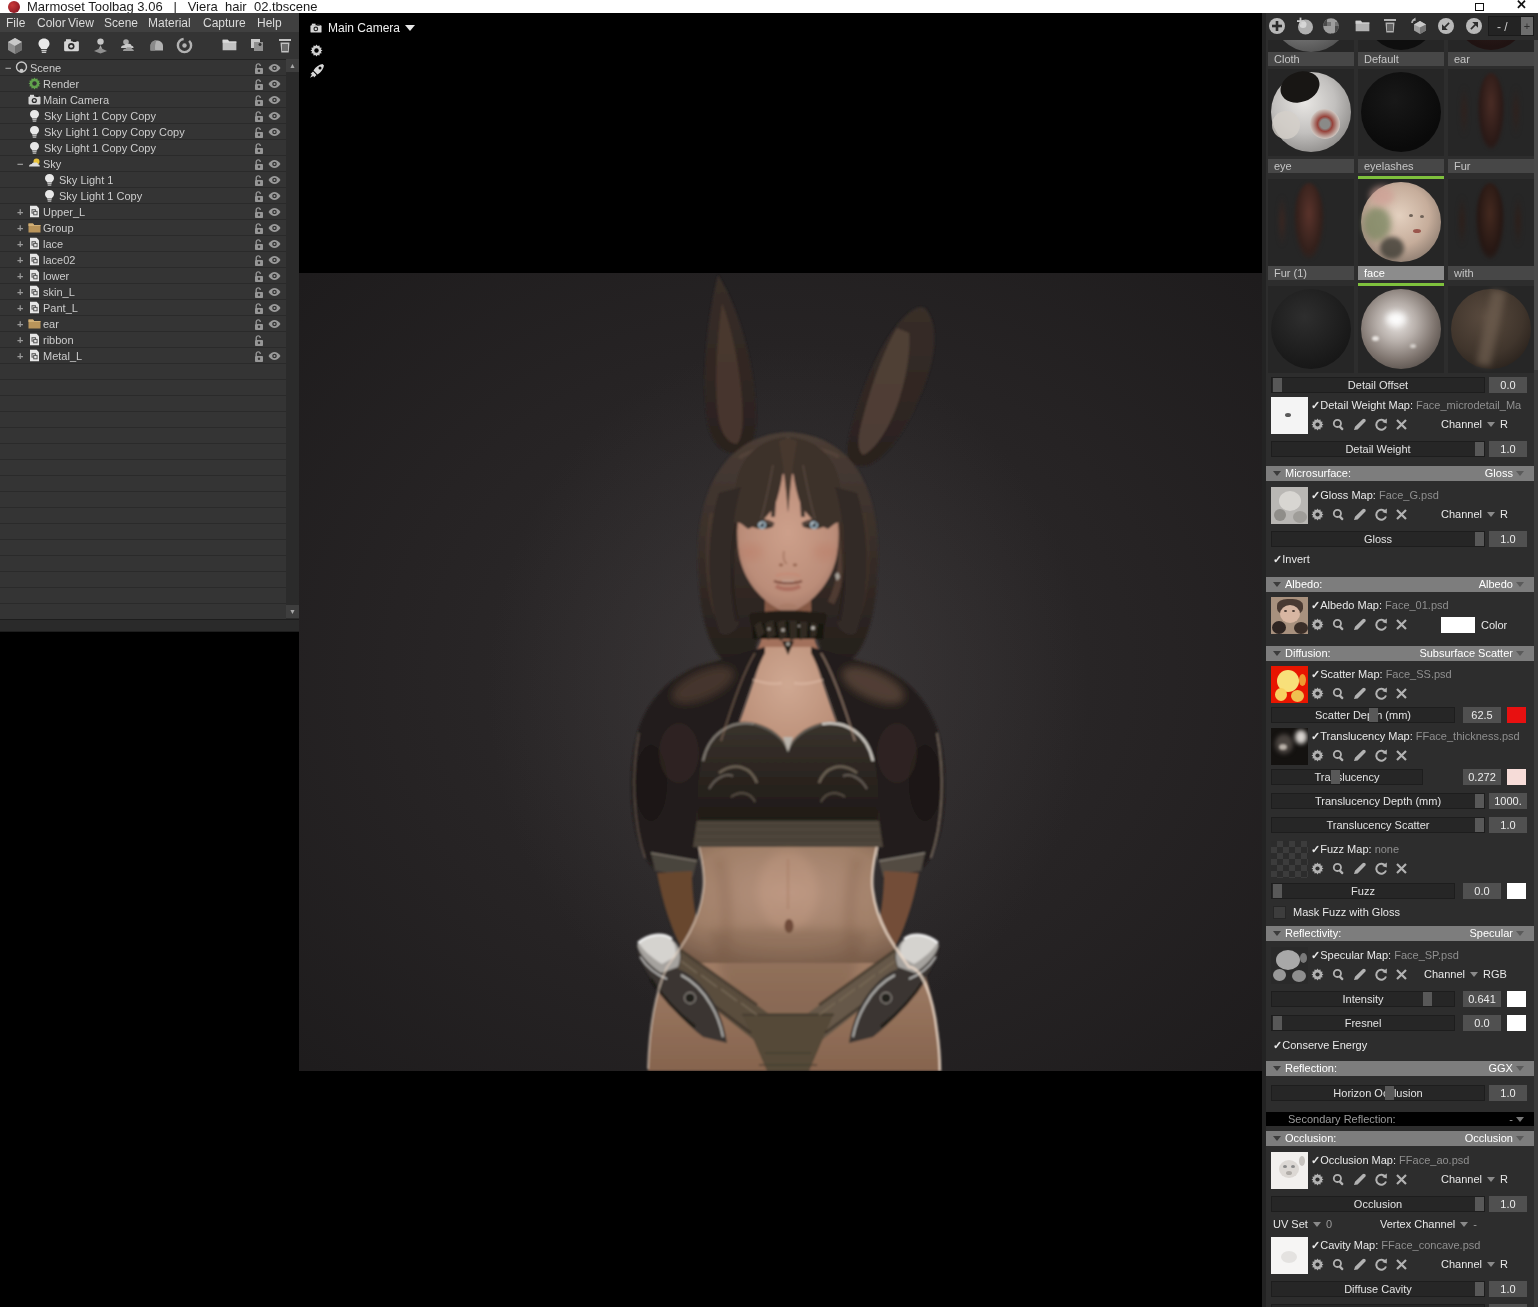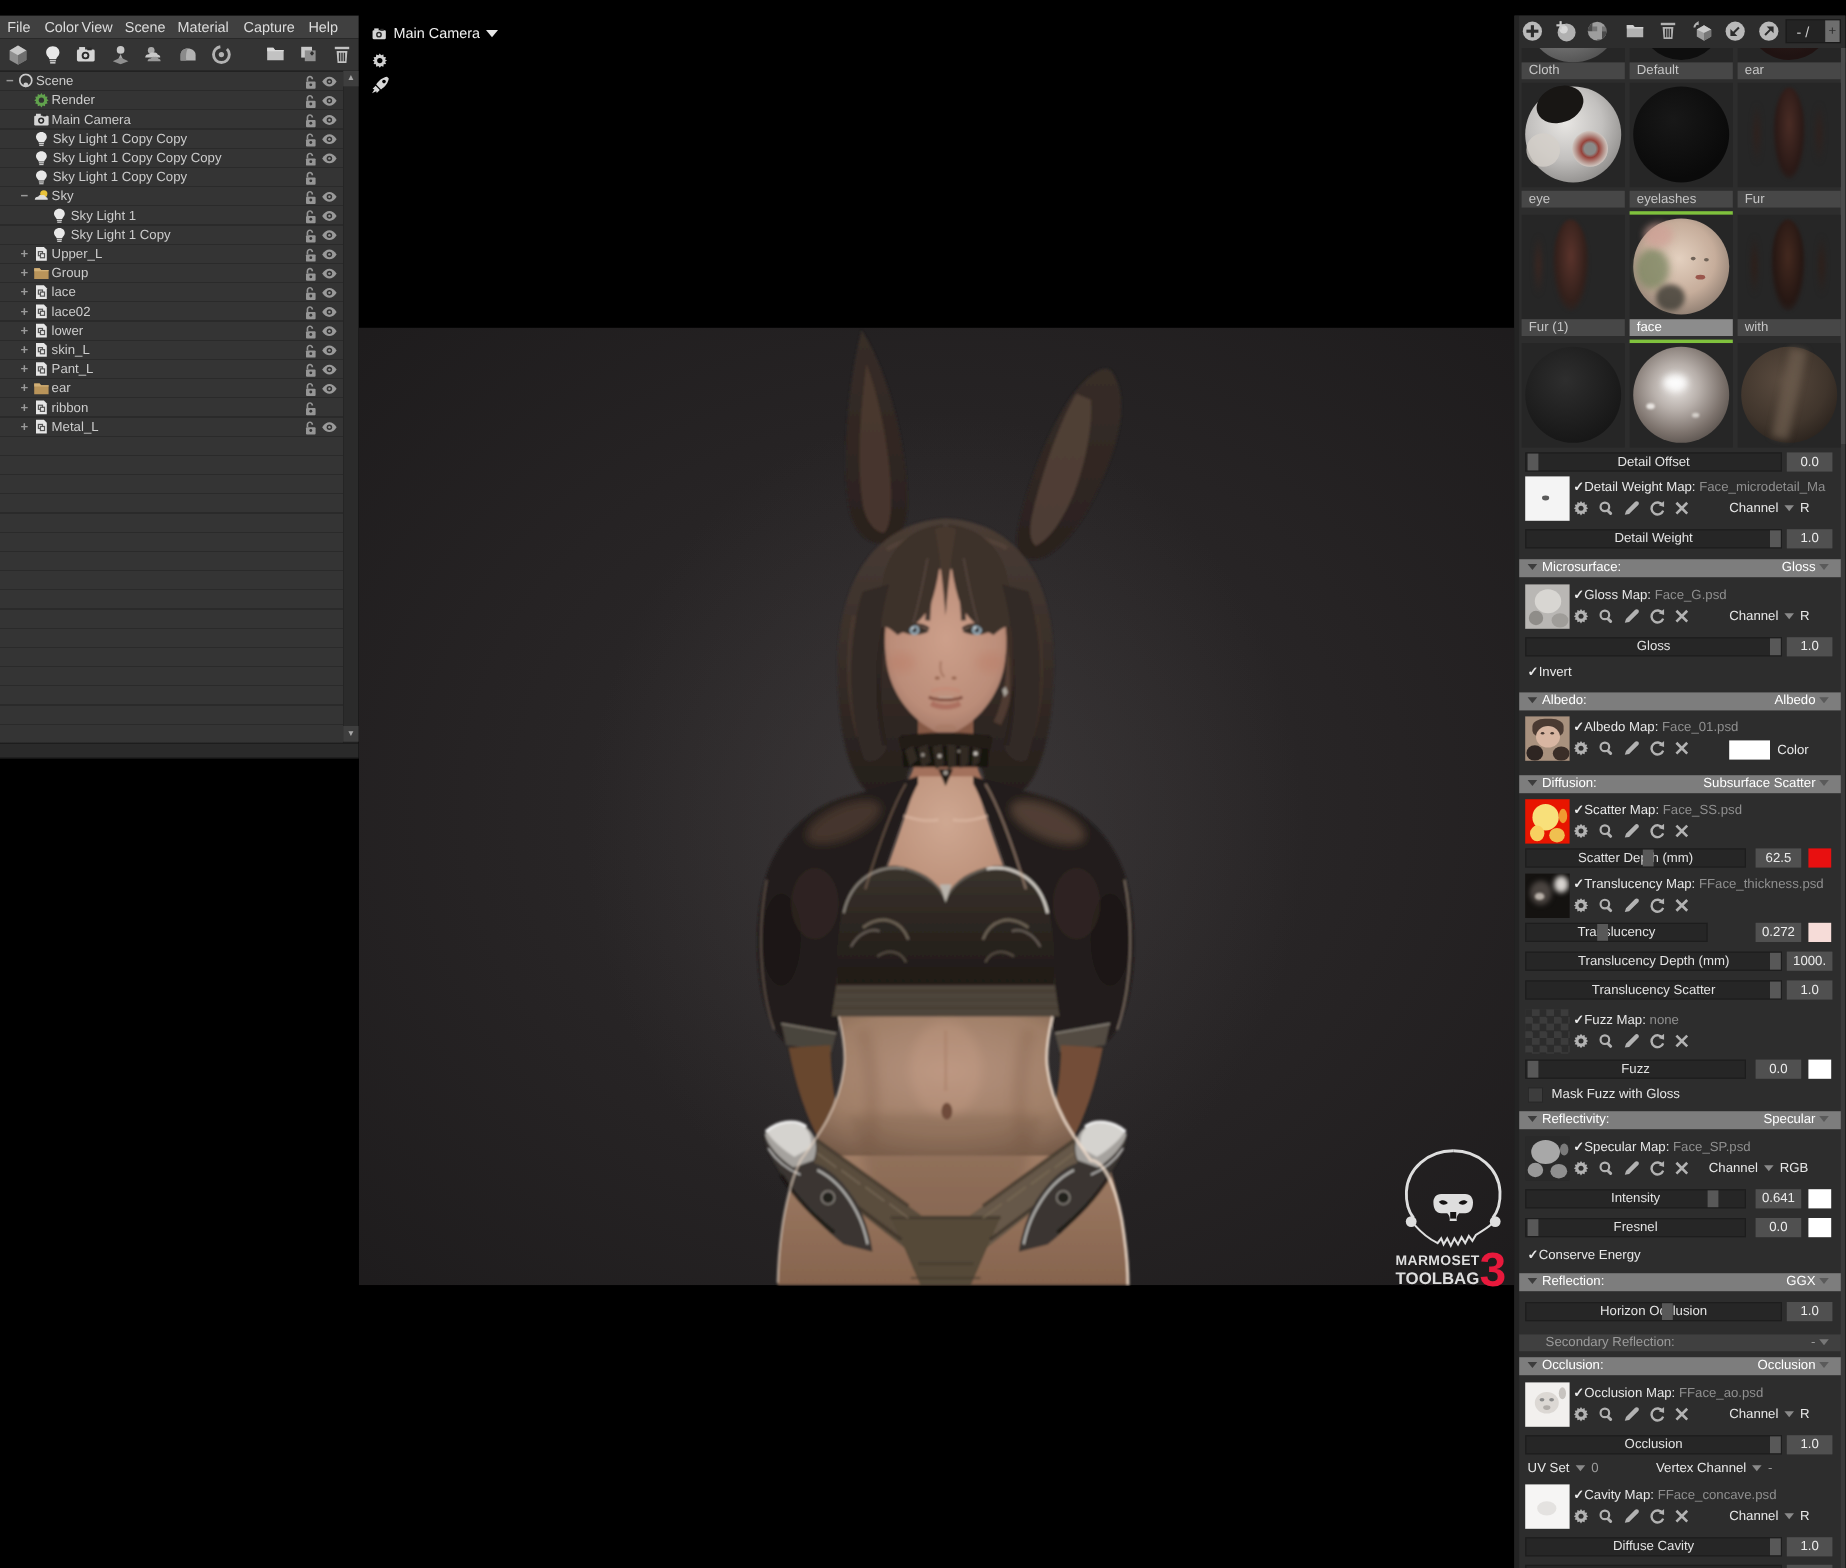--- a/index.html
+++ b/index.html
@@ -81,20 +81,26 @@
 .chantxt { position:absolute; color:#e8e8e8; font-size:11px; }
 .dtri { display:inline-block; width:0; height:0; border-left:4px solid transparent;
   border-right:4px solid transparent; border-top:5px solid #8a8a8a; margin:0 2px 1px 2px; }
 .ptext { position:absolute; color:#e8e8e8; font-size:11px; }
 .check { color:#e8e8e8; font-weight:bold; }
 </style>
 </head>
 <body>
 <div id="page">
 
+  <div id="titlebar" class="abs">
+    <div class="ticon"></div>
+    <div class="ttext">Marmoset Toolbag 3.06&nbsp;&nbsp; | &nbsp;&nbsp;Viera_hair_02.tbscene</div>
+    <div class="wmax"></div>
+    <div class="wclose">✕</div>
+  </div>
 
   <div id="menubar" class="abs">
     <span style="left:6px">File</span>
       <span style="left:37px">Color</span>
     <span style="left:68px">View</span>
       <span style="left:104px">Scene</span>
     <span style="left:148px">Material</span>
       <span style="left:203px">Capture</span>
     <span style="left:257px">Help</span>
   </div>
@@ -651,36 +657,20 @@
 
           <path d="M340,460 C332,500 334,550 346,585" stroke="#6f5f55" stroke-width="2" fill="none" opacity="0.6"></path>
           <path d="M638,460 C646,500 644,550 632,585" stroke="#8a7a6e" stroke-width="2" fill="none" opacity="0.7"></path>
           <path d="M578,574 C574,592 572,606 574,618 C578,650 594,672 610,694 C622,694 634,722 638,758 C640,772 641,786 641,798" stroke="#f0ddcd" stroke-width="2.4" fill="none" opacity="0.85"></path>
           <path d="M400,574 C404,592 406,606 404,618 C400,650 384,672 368,694 C356,720 350,758 349,796" stroke="#e8d5c5" stroke-width="1.8" fill="none" opacity="0.65"></path>
           <path d="M522,380 C534,400 546,435 556,468" stroke="#caa791" stroke-width="2.2" fill="none" opacity="0.5"></path>
           <path d="M456,380 C444,400 432,435 422,468" stroke="#b08a72" stroke-width="2" fill="none" opacity="0.4"></path>
         </g>
       </svg>
     </div>
-    <div id="mlogo" style="position:absolute; left:862px; top:938px;">
-      <svg width="100" height="128" viewBox="0 0 100 128">
-        <path d="M50 8 C29 8 12 23 11 42 C10.5 52 13.5 59.5 17 64" fill="none" stroke="#dedede" stroke-width="2.4"></path>
-        <path d="M50 8 C71 8 88 23 89 42 C89.5 52 86.5 59.5 83 64" fill="none" stroke="#dedede" stroke-width="2.4"></path>
-        <circle cx="15" cy="67" r="4.5" fill="#dedede"></circle>
-        <circle cx="85" cy="67" r="4.5" fill="#dedede"></circle>
-        <path d="M18 70 C24 77 31 82 37 85 L40 81 L42 86 L45 81 L48 87 L51 81 L54 86 L57 80 L60 85 L63 79 L66 83 L69 78 C74 75 79 72 82 69" fill="none" stroke="#dedede" stroke-width="1.7"></path>
-        <path d="M40 44 C35.5 44 33.5 47.5 33.5 51 C33.5 56.5 36 60 40 60 L45 60 C47 62 47.5 64 47 66.5 L53 66.5 C52.5 64 53 62 55 60 L60 60 C64 60 66.5 56.5 66.5 51 C66.5 47.5 64.5 44 60 44 Z" fill="#dedede"></path>
-        <path d="M38 50.5 C40 48.5 43.5 48.5 45.5 51.5 C43.5 53.5 40 53.5 38 50.5 Z" fill="#151313"></path>
-        <path d="M62 50.5 C60 48.5 56.5 48.5 54.5 51.5 C56.5 53.5 60 53.5 62 50.5 Z" fill="#151313"></path>
-        <rect x="47.5" y="59" width="5" height="5.5" fill="#151313"></rect>
-        <text x="2" y="103" font-size="11.6" font-weight="bold" fill="#dedede" letter-spacing="0.3" font-family="Liberation Sans, sans-serif">MARMOSET</text>
-        <text x="2" y="119" font-size="14" font-weight="bold" fill="#dedede" letter-spacing="0" font-family="Liberation Sans, sans-serif">TOOLBAG</text>
-        <text x="72" y="121" font-size="40" font-weight="bold" fill="#e8193c" font-family="Liberation Sans, sans-serif">3</text>
-      </svg>
-    </div>
   </div>
 
   <div id="rpanel" class="abs">
     <div class="ledge"></div>
     <div id="rtoolbar">
       <svg style="position:absolute;left:2px;top:4px" width="18" height="18" viewBox="0 0 18 18">
           <circle cx="9" cy="9" r="8" fill="#b9b9b9"></circle>
           <rect x="4" y="7.7" width="10" height="2.6" fill="#2d2d2d"></rect>
           <rect x="7.7" y="4" width="2.6" height="10" fill="#2d2d2d"></rect>
         </svg>
@@ -1000,21 +990,21 @@
       <div class="slider" style="top:1002px;width:184px">Fresnel<div class="hdl" style="left:1px"></div></div>
       <div class="vbox" style="left:201px;top:1002px">0.0</div>
       <div class="swatch" style="top:1002px;background:#ffffff"></div>
       <div class="ptext" style="left:11px;top:1026px"><span class="check">✓</span>Conserve Energy</div>
 
       <div class="shead" style="top:1048px"><span class="tri" style="margin-left:7px"></span>Reflection:<span class="rt">GGX <span class="tri" style="border-top-color:#5a5a5a"></span></span></div>
 
       <div class="slider" style="top:1072px">Horizon Occlusion<div class="hdl" style="left:113px"></div></div>
       <div class="vbox" style="left:227px;top:1072px">1.0</div>
 
-      <div class="shead" style="top:1099px;background:#404040;color:#9b9b9b;height:14px;line-height:14px"><span style="margin-left:22px"></span>Secondary Reflection:<span class="rt">- <span class="tri" style="border-top-color:#777"></span></span></div>
+      <div class="shead" style="top:1099px;background:#000000;color:#9b9b9b;height:14px;line-height:14px"><span style="margin-left:22px"></span>Secondary Reflection:<span class="rt">- <span class="tri" style="border-top-color:#777"></span></span></div>
       <div class="shead" style="top:1118px"><span class="tri" style="margin-left:7px"></span>Occlusion:<span class="rt">Occlusion <span class="tri" style="border-top-color:#5a5a5a"></span></span></div>
 
       <div class="mapthumb" style="top:1139px;background:#f2f0ee">
         <div style="position:absolute;left:8px;top:8px;width:20px;height:18px;border-radius:50%;background:#dcd8d4"></div>
         <div style="position:absolute;left:12px;top:13px;width:4px;height:3px;background:#8a8a8a;border-radius:50%"></div>
         <div style="position:absolute;left:20px;top:13px;width:4px;height:3px;background:#8a8a8a;border-radius:50%"></div>
         <div style="position:absolute;left:15px;top:19px;width:6px;height:4px;background:#b0aca8;border-radius:50%"></div>
         <div style="position:absolute;left:28px;top:4px;width:6px;height:10px;border-radius:50%;background:#c8c4c0"></div>
       </div>
       <div class="maptitle" style="top:1141px"><span class="check">✓</span>Occlusion Map: <span class="fn">FFace_ao.psd</span></div>

